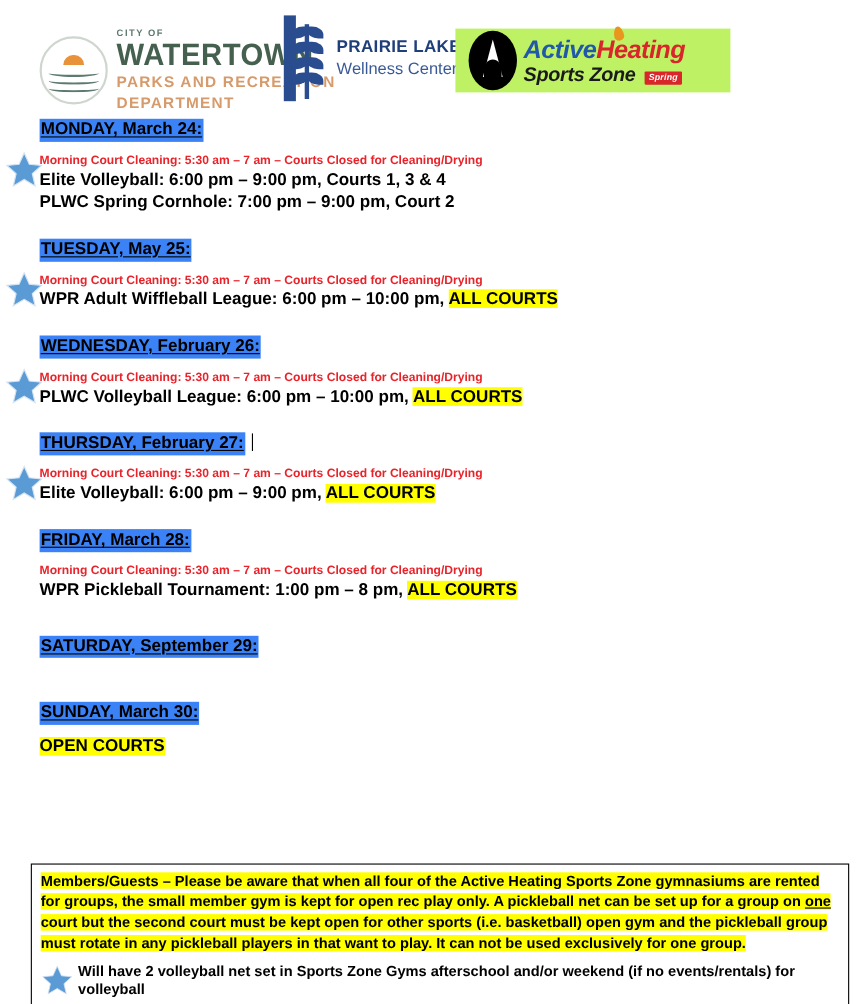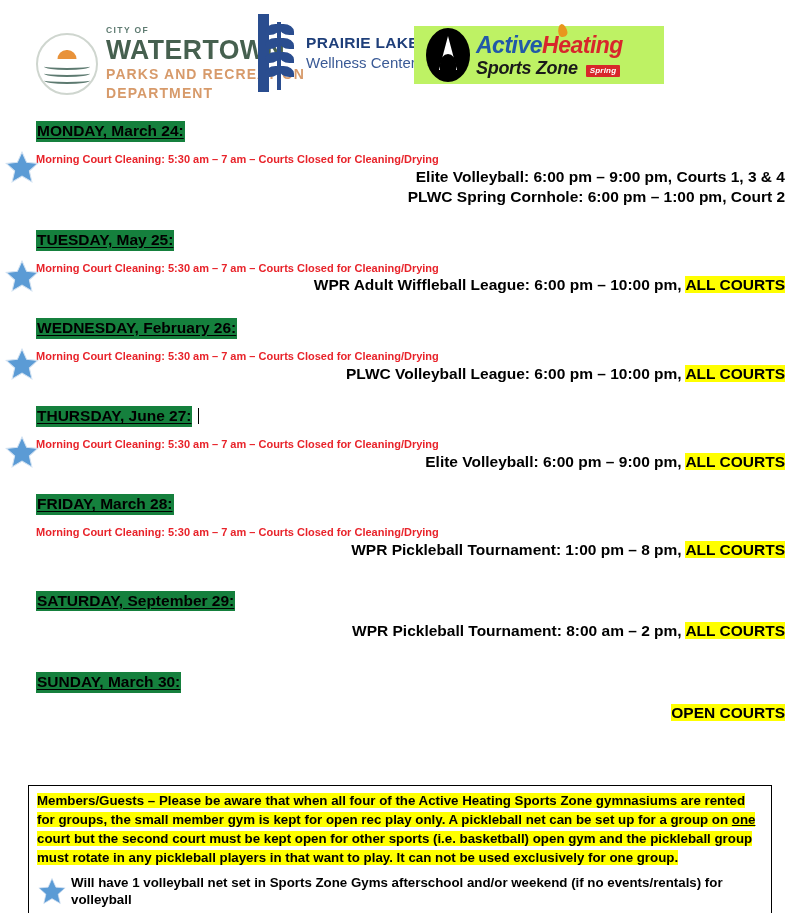--- a/index.html
+++ b/index.html
@@ -14,21 +14,21 @@
     position: relative;
     font-family: "Liberation Sans", sans-serif;
     color: #000000;
     overflow: hidden;
   }
 
   
   .logo-band {
     position: relative;
     height: 96px;
-    padding-top: 25px;
+    padding-top: 12px;
   }
   .logo {
     position: absolute;
     top: 0;
     display: flex;
     align-items: center;
   }
 
   
   .logo-watertown { left: 36px; top: 26px; }
@@ -197,21 +197,21 @@
     position: relative;
     padding: 0 0 0 0;
   }
   .day-block { position: relative; }
 
   .day-header {
     font-size: 15.5px;
     font-weight: bold;
     margin-left: 36px;
     display: inline-block;
-    background: #15803d;
+    background: #3b82f6;
     text-decoration: underline;
     text-underline-offset: 2px;
     line-height: 1.35;
     padding: 0 1px;
   }
   .caret {
     display: inline-block;
     width: 1px;
     height: 16px;
     background: #000;
@@ -226,21 +226,20 @@
     margin-left: 36px;
     line-height: 1.35;
   }
 
   .event-line {
     font-size: 15.5px;
     font-weight: bold;
     margin-left: 36px;
     line-height: 1.32;
     white-space: nowrap;
-    text-align: right;
   }
   .hl { background: #ffff00; }
 
   .star {
     position: absolute;
     left: 4px;
     width: 36px;
     height: 36px;
   }
 
@@ -342,21 +341,21 @@
 
 <div class="schedule">
     <div class="day-block">
       <div><span class="day-header">MONDAY, March 24:</span></div>
       <div class="spacer-sm"></div>
       <div class="clean-line">Morning Court Cleaning: 5:30 am – 7 am – Courts Closed for Cleaning/Drying</div>
       <svg class="star" viewBox="0 0 24 24" style="top: 28px;">
         <polygon points="12,2 15.1,8.9 22.5,9.6 16.9,14.6 18.6,22 12,18.1 5.4,22 7.1,14.6 1.5,9.6 8.9,8.9" fill="#5b9bd5" stroke="#d4e3f2" stroke-width="0.7"></polygon>
       </svg>
       <div class="event-line"><span>Elite Volleyball: 6:00 pm – 9:00 pm, Courts 1, 3 &amp; 4</span></div>
-      <div class="event-line"><span>PLWC Spring Cornhole: 6:00 pm – 1:00 pm, Court 2</span></div>
+      <div class="event-line"><span>PLWC Spring Cornhole: 7:00 pm – 9:00 pm, Court 2</span></div>
     </div>
     <div class="spacer-md"></div>
     <div class="day-block">
       <div><span class="day-header">TUESDAY, May 25:</span></div>
       <div class="spacer-sm"></div>
       <div class="clean-line">Morning Court Cleaning: 5:30 am – 7 am – Courts Closed for Cleaning/Drying</div>
       <svg class="star" viewBox="0 0 24 24" style="top: 28px;">
         <polygon points="12,2 15.1,8.9 22.5,9.6 16.9,14.6 18.6,22 12,18.1 5.4,22 7.1,14.6 1.5,9.6 8.9,8.9" fill="#5b9bd5" stroke="#d4e3f2" stroke-width="0.7"></polygon>
       </svg>
       <div class="event-line"><span>WPR Adult Wiffleball League: 6:00 pm – 10:00 pm, </span><span class="hl">ALL COURTS</span></div>
@@ -366,53 +365,52 @@
       <div><span class="day-header">WEDNESDAY, February 26:</span></div>
       <div class="spacer-sm"></div>
       <div class="clean-line">Morning Court Cleaning: 5:30 am – 7 am – Courts Closed for Cleaning/Drying</div>
       <svg class="star" viewBox="0 0 24 24" style="top: 28px;">
         <polygon points="12,2 15.1,8.9 22.5,9.6 16.9,14.6 18.6,22 12,18.1 5.4,22 7.1,14.6 1.5,9.6 8.9,8.9" fill="#5b9bd5" stroke="#d4e3f2" stroke-width="0.7"></polygon>
       </svg>
       <div class="event-line"><span>PLWC Volleyball League: 6:00 pm – 10:00 pm, </span><span class="hl">ALL COURTS</span></div>
     </div>
     <div class="spacer-md"></div>
     <div class="day-block">
-      <div><span class="day-header">THURSDAY, June 27:</span><span class="caret"></span></div>
+      <div><span class="day-header">THURSDAY, February 27:</span><span class="caret"></span></div>
       <div class="spacer-sm"></div>
       <div class="clean-line">Morning Court Cleaning: 5:30 am – 7 am – Courts Closed for Cleaning/Drying</div>
       <svg class="star" viewBox="0 0 24 24" style="top: 28px;">
         <polygon points="12,2 15.1,8.9 22.5,9.6 16.9,14.6 18.6,22 12,18.1 5.4,22 7.1,14.6 1.5,9.6 8.9,8.9" fill="#5b9bd5" stroke="#d4e3f2" stroke-width="0.7"></polygon>
       </svg>
       <div class="event-line"><span>Elite Volleyball: 6:00 pm – 9:00 pm, </span><span class="hl">ALL COURTS</span></div>
     </div>
     <div class="spacer-md"></div>
     <div class="day-block">
       <div><span class="day-header">FRIDAY, March 28:</span></div>
       <div class="spacer-sm"></div>
       <div class="clean-line">Morning Court Cleaning: 5:30 am – 7 am – Courts Closed for Cleaning/Drying</div>
       <div class="event-line"><span>WPR Pickleball Tournament: 1:00 pm – 8 pm, </span><span class="hl">ALL COURTS</span></div>
     </div>
     <div class="spacer-lg"></div>
     <div class="day-block">
       <div><span class="day-header">SATURDAY, September 29:</span></div>
       <div class="spacer-sm"></div>
-      <div class="event-line"><span>WPR Pickleball Tournament: 8:00 am – 2 pm, </span><span class="hl">ALL COURTS</span></div>
     </div>
     <div class="spacer-lg"></div>
     <div class="day-block">
       <div><span class="day-header">SUNDAY, March 30:</span></div>
       <div class="spacer-sm"></div>
       <div class="event-line"><span class="hl">OPEN COURTS</span></div>
     </div>
     <div class="spacer-md"></div>
   </div>
 
 <div class="note-box">
   <div class="note-para">
     <span class="hl"><span>Members/Guests – Please be aware that when all four of the Active Heating Sports Zone gymnasiums are rented for groups, the small member gym is kept for open rec play only. A pickleball net can be set up for a group on </span><span class="note-underline">one</span><span> court but the second court must be kept open for other sports (i.e. basketball) open gym and the pickleball group must rotate in any pickleball players in that want to play. It can not be used exclusively for one group.</span></span>
   </div>
   <div class="note-star-row">
     <svg class="star-inline" viewBox="0 0 24 24">
       <polygon points="12,2 15.1,8.9 22.5,9.6 16.9,14.6 18.6,22 12,18.1 5.4,22 7.1,14.6 1.5,9.6 8.9,8.9" fill="#5b9bd5" stroke="#d0dff0" stroke-width="0.6"></polygon>
     </svg>
-    <span class="note-star-text">Will have 1 volleyball net set in Sports Zone Gyms afterschool and/or weekend (if no events/rentals) for volleyball</span>
+    <span class="note-star-text">Will have 2 volleyball net set in Sports Zone Gyms afterschool and/or weekend (if no events/rentals) for volleyball</span>
   </div>
 </div>
 
 </body></html>

